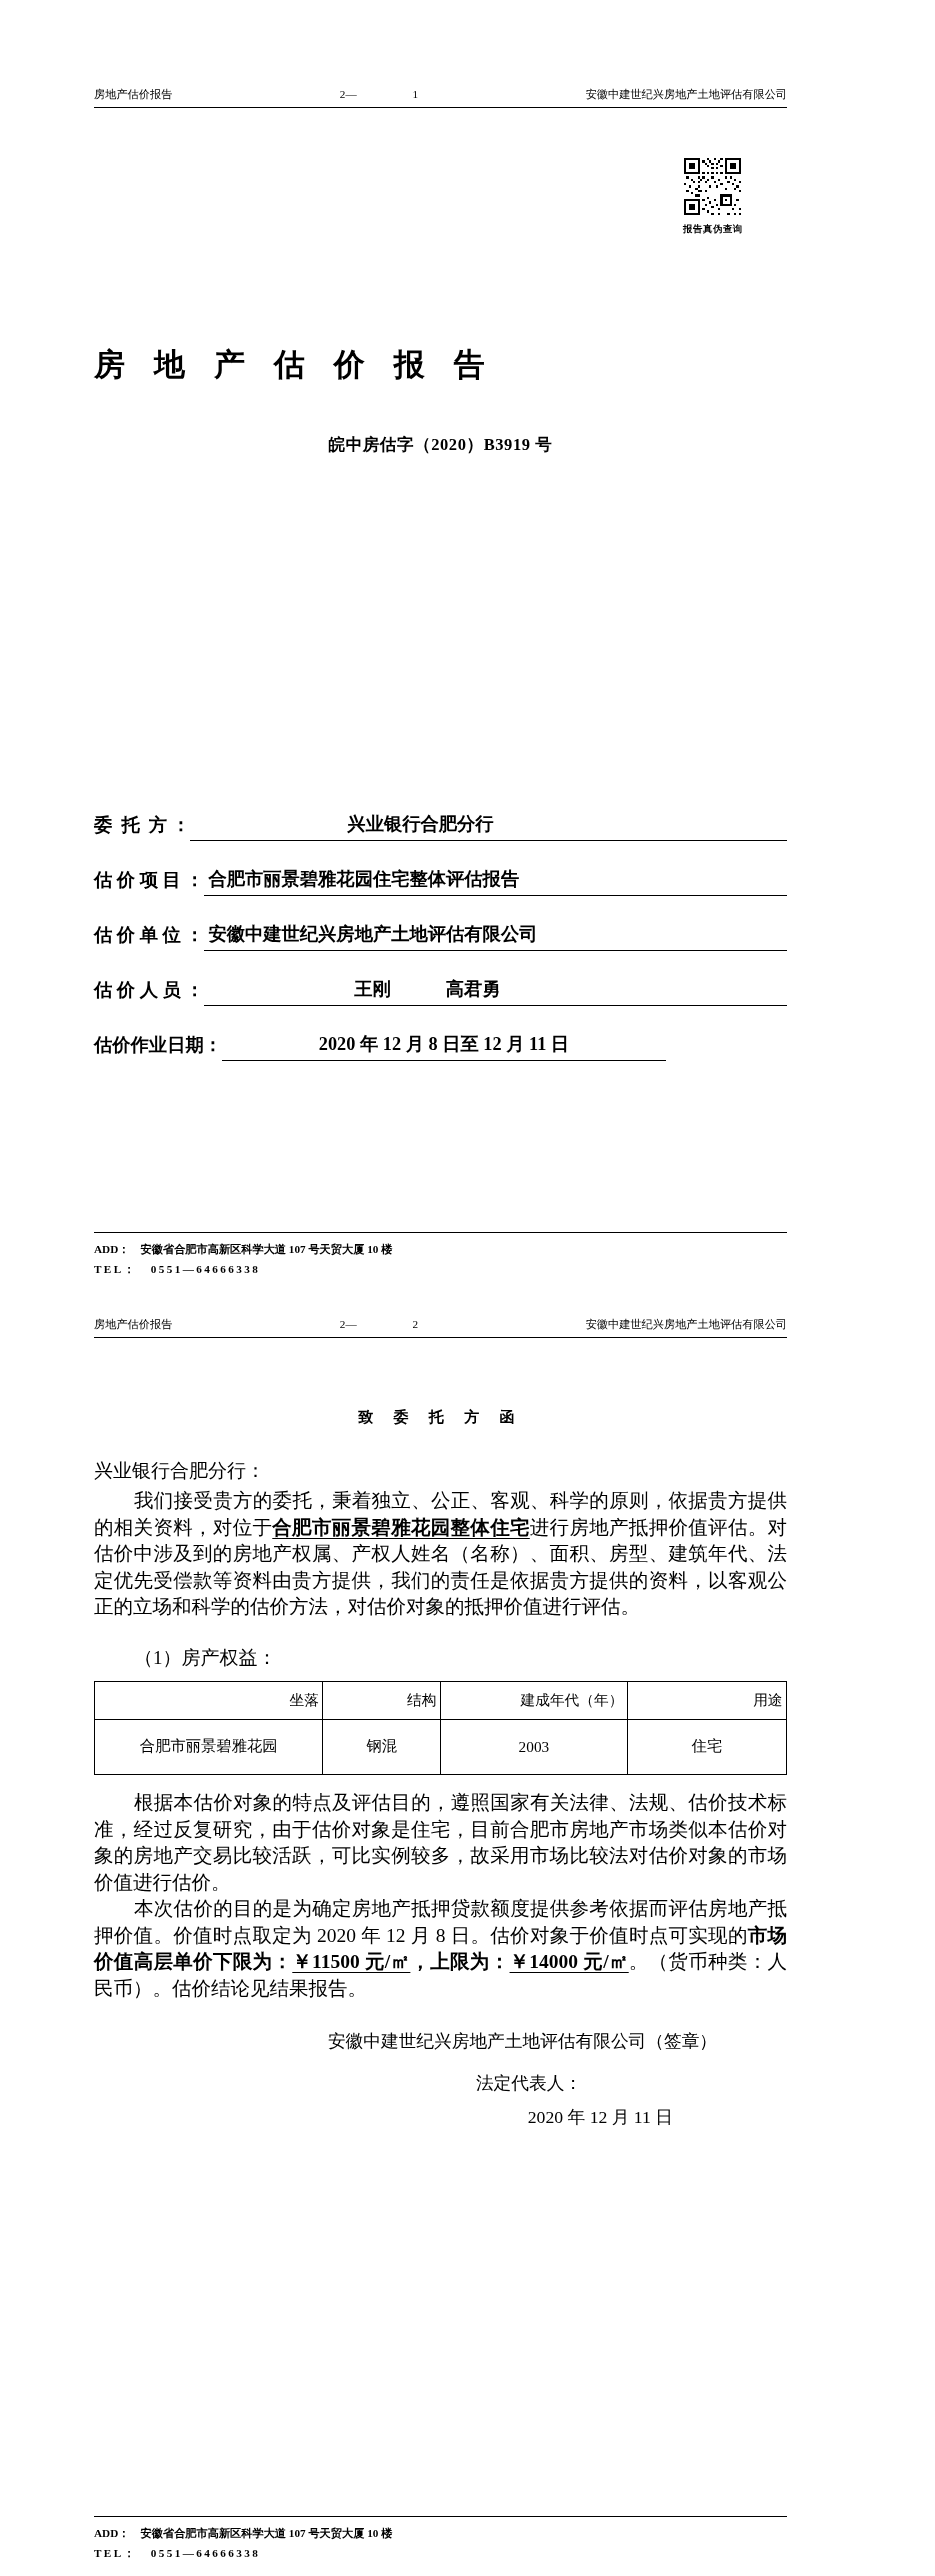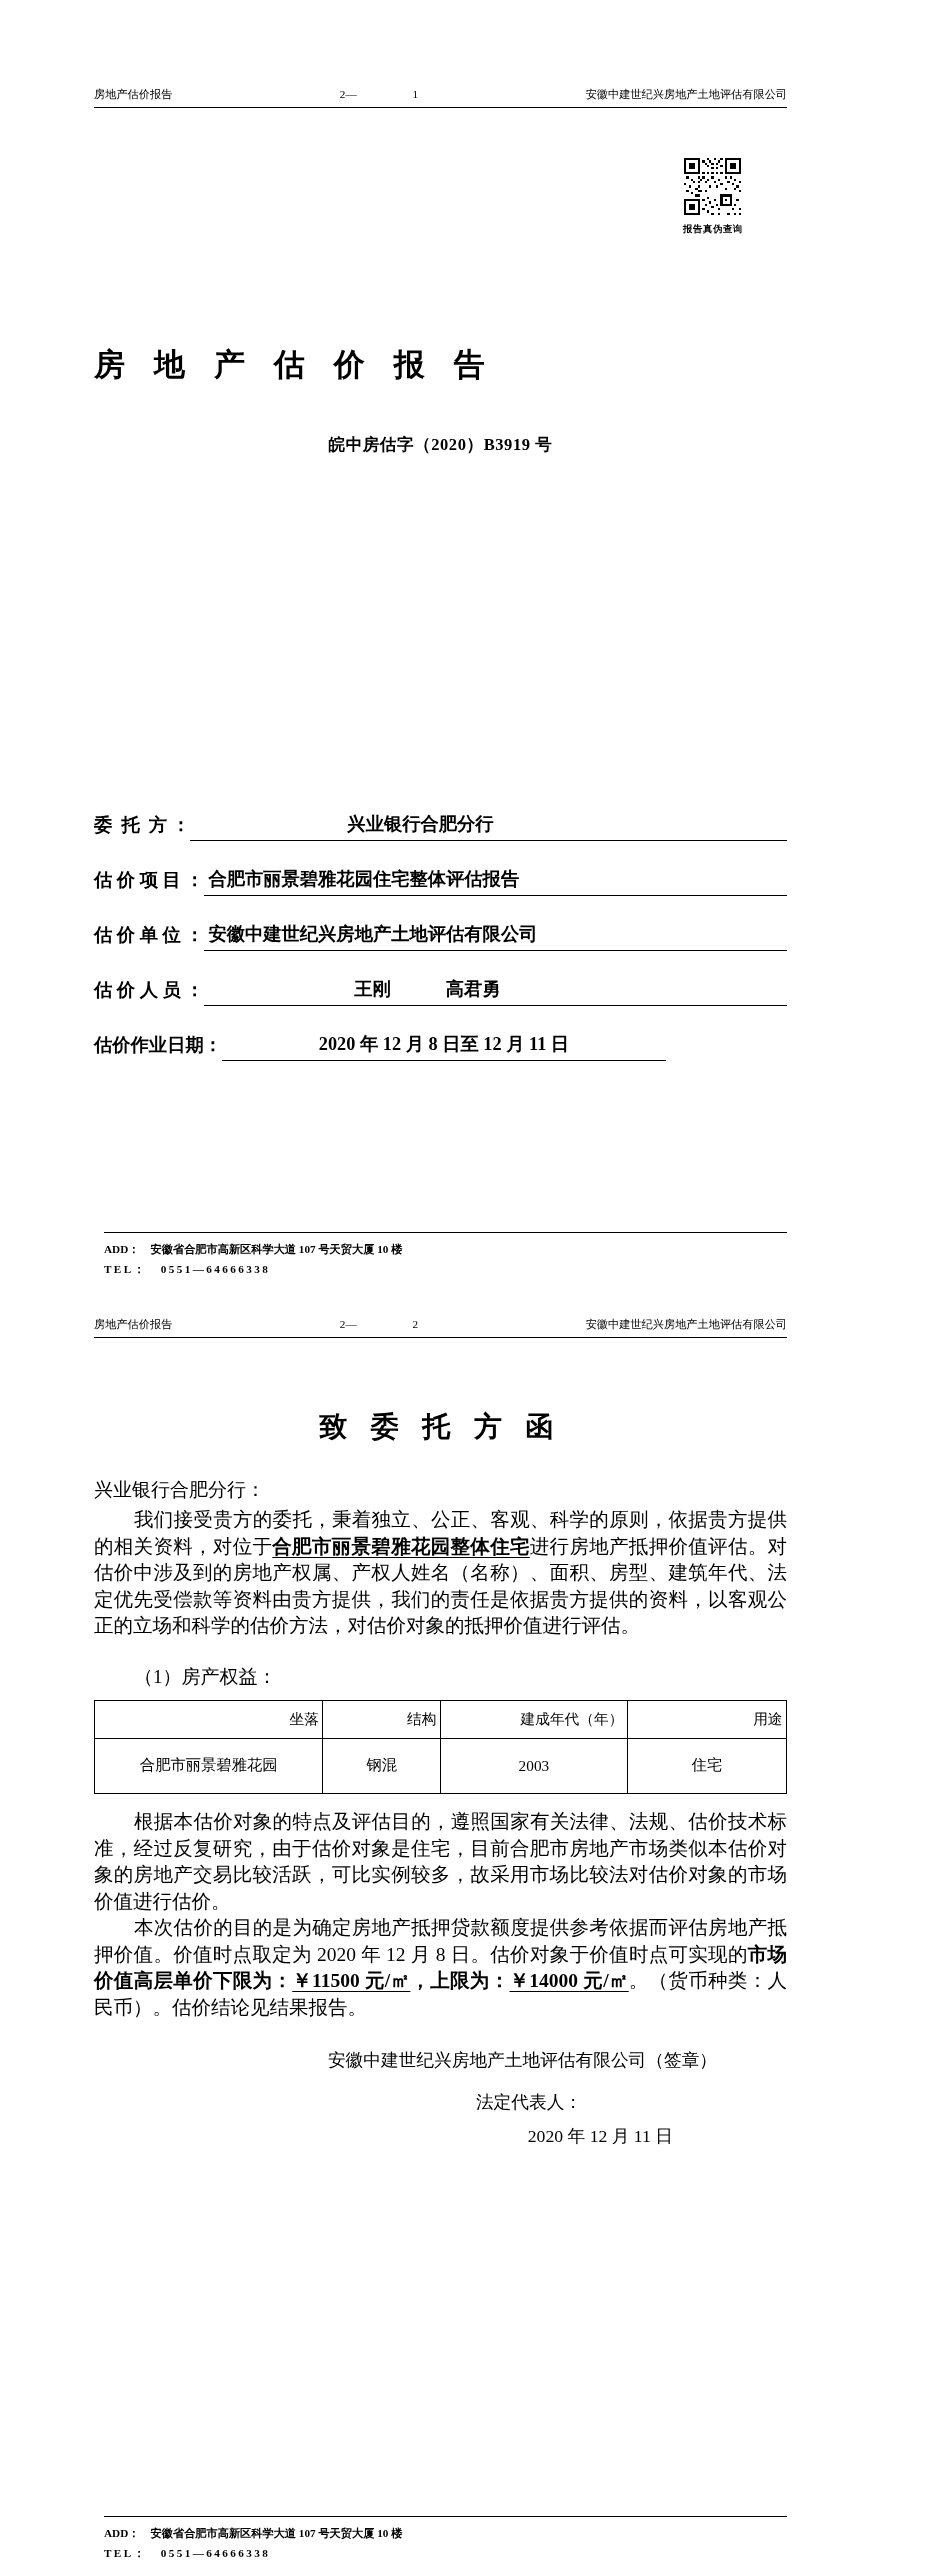--- a/index.html
+++ b/index.html
@@ -26,27 +26,27 @@
 
   .fields { margin-top:330px; }
   .field-row { display:flex; align-items:flex-end; height:55px; font-size:18.3px; font-weight:bold; }
   .field-label { flex:0 0 auto; padding-bottom:3.5px; white-space:pre; }
   .field-value { flex:1 1 auto; border-bottom:1.2px solid #000; text-align:center; padding-bottom:3.5px; white-space:pre; }
   .field-value.left { text-align:left; padding-left:4.7px; }
   .field-value.mid  { padding-right:136px; }
   .field-value.short { margin-right:121px; }
 
   
-  .pg-footer { position:absolute; left:104px; right:94px; bottom:13px;
+  .pg-footer { position:absolute; left:94px; right:94px; bottom:13px;
                border-top:0.6px solid #000; padding-top:5.9px;
                font-size:11.2px; font-weight:bold; line-height:20px; }
   .tel-line { letter-spacing:2.4px; }
 
   
-  .letter-title { margin:70px 0 0; text-align:center; font-size:28px; font-weight:bold; letter-spacing:8.3px; white-space:pre; }
+  .letter-title { margin:70px 0 0; text-align:center; font-size:15px; font-weight:bold; letter-spacing:8.3px; white-space:pre; }
   .salutation { margin-top:31px; font-size:19px; font-weight:normal; }
   .para { margin:4.7px 0 0; font-size:19.5px; line-height:26.5px; text-align:justify; text-indent:40px; }
   .para.tight { margin-top:0; }
   .para.after-table { margin-top:15.3px; }
   .b { font-weight:bold; }
   .bu { font-weight:bold; text-decoration:underline; text-underline-offset:3.5px; text-decoration-thickness:1.2px; }
   .list-item { margin-top:24px; font-size:19px; line-height:26.5px; padding-left:40px; }
 
   .tbl { width:100%; border-collapse:collapse; margin-top:9.4px; table-layout:fixed; }
   .tbl th, .tbl td { border:0.6px solid #000; text-align:center; vertical-align:middle; font-weight:normal; padding:0 3.5px; }

